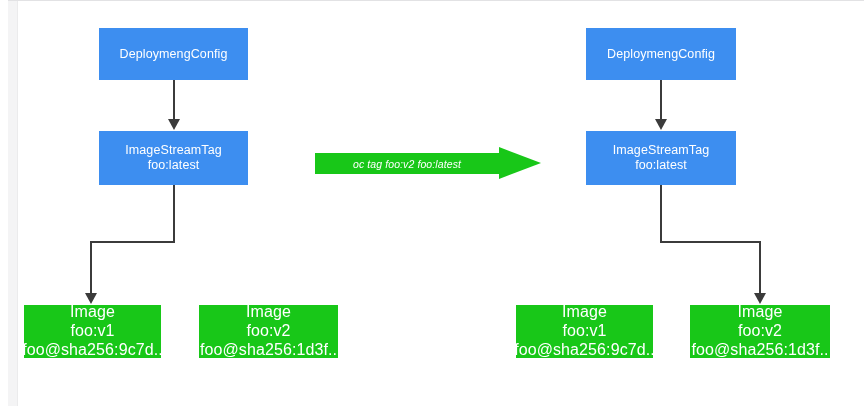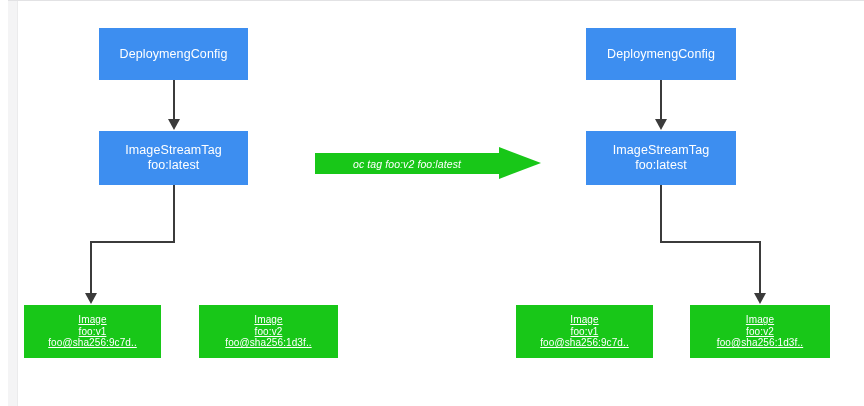--- a/index.html
+++ b/index.html
@@ -53,22 +53,21 @@
     text-align: center;
     line-height: 1.18;
     letter-spacing: 0.1px;
   }
   .node.blue {
     background: #3d8ef0;
     font-size: 12.5px;
   }
   .node.green {
     background: #18c718;
-    font-size: 10px;
-    text-decoration: underline;
+    font-size: 16px;
   }
   .node .ln { display: block; white-space: nowrap; }
 
   
   .seg {
     position: absolute;
     background: #3b3b3b;
   }
   .seg.v { width: 2px; }
   .seg.h { height: 2px; }

